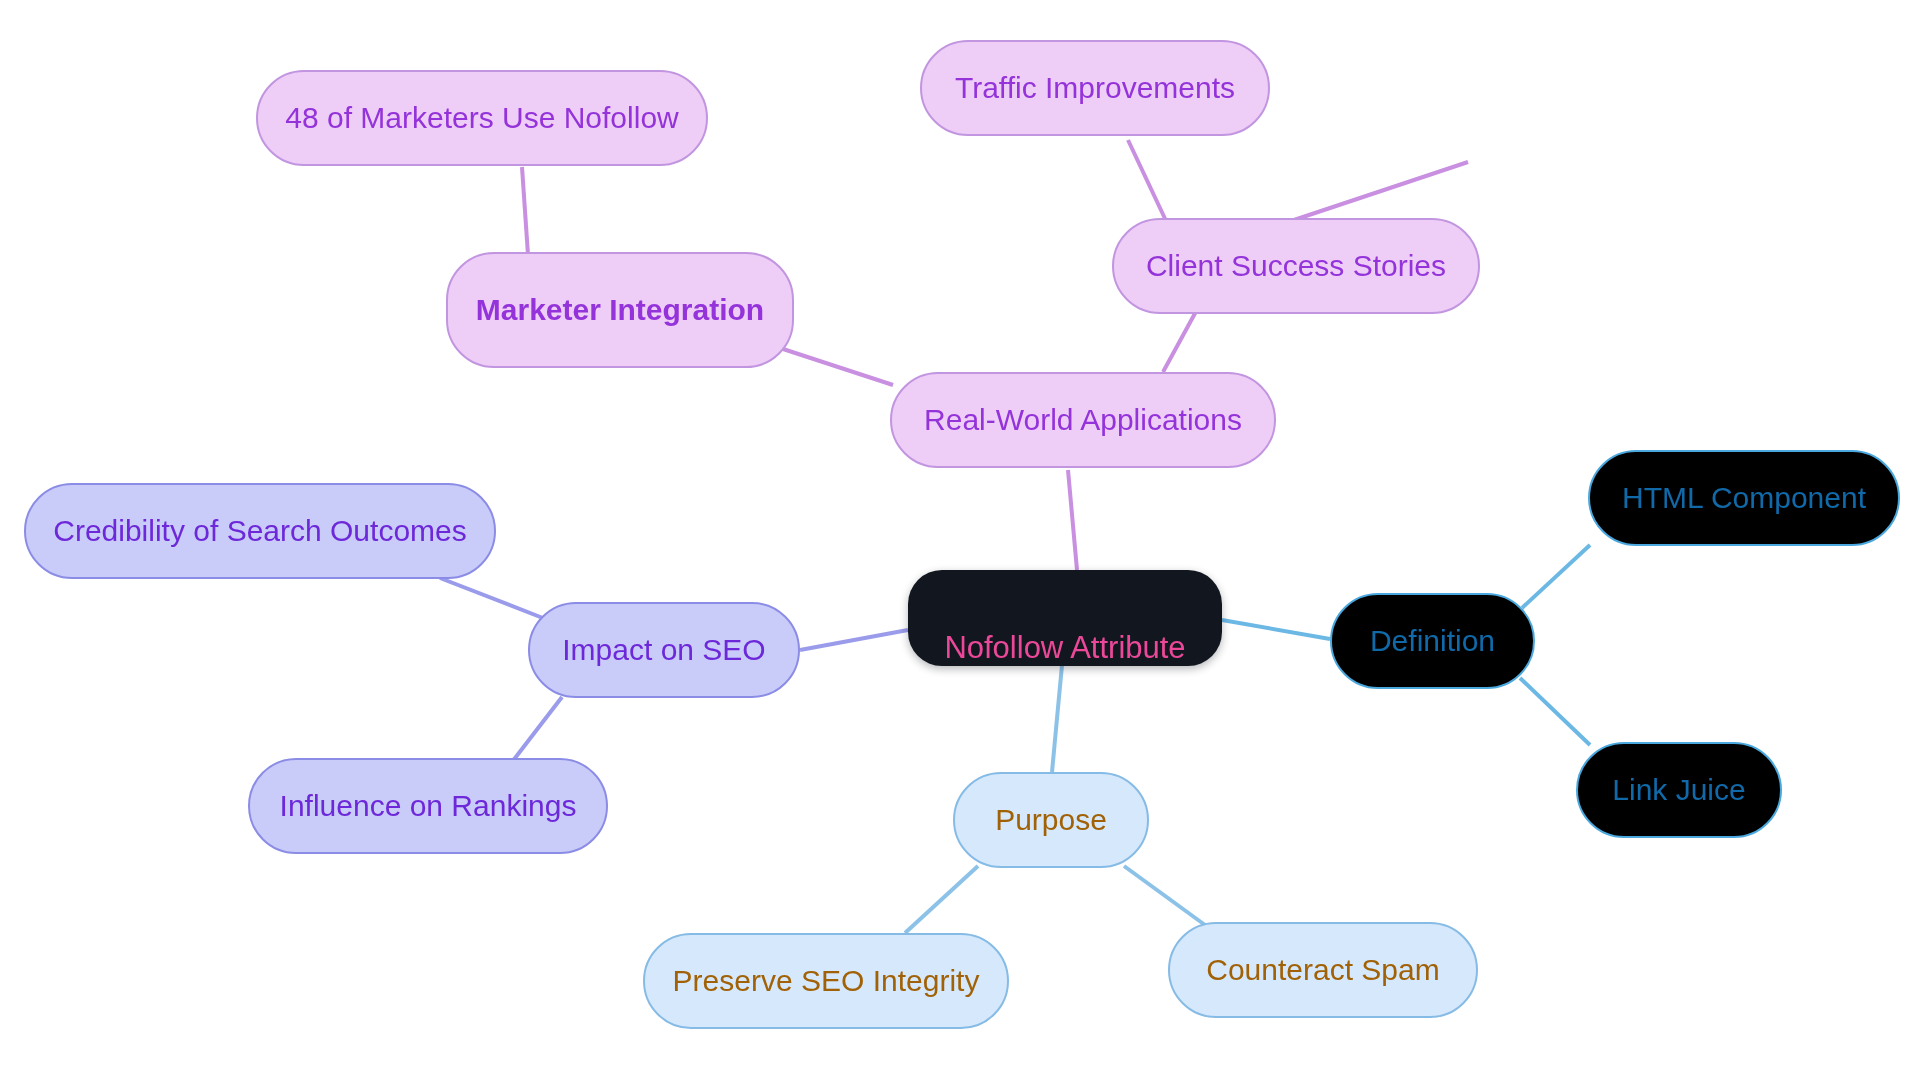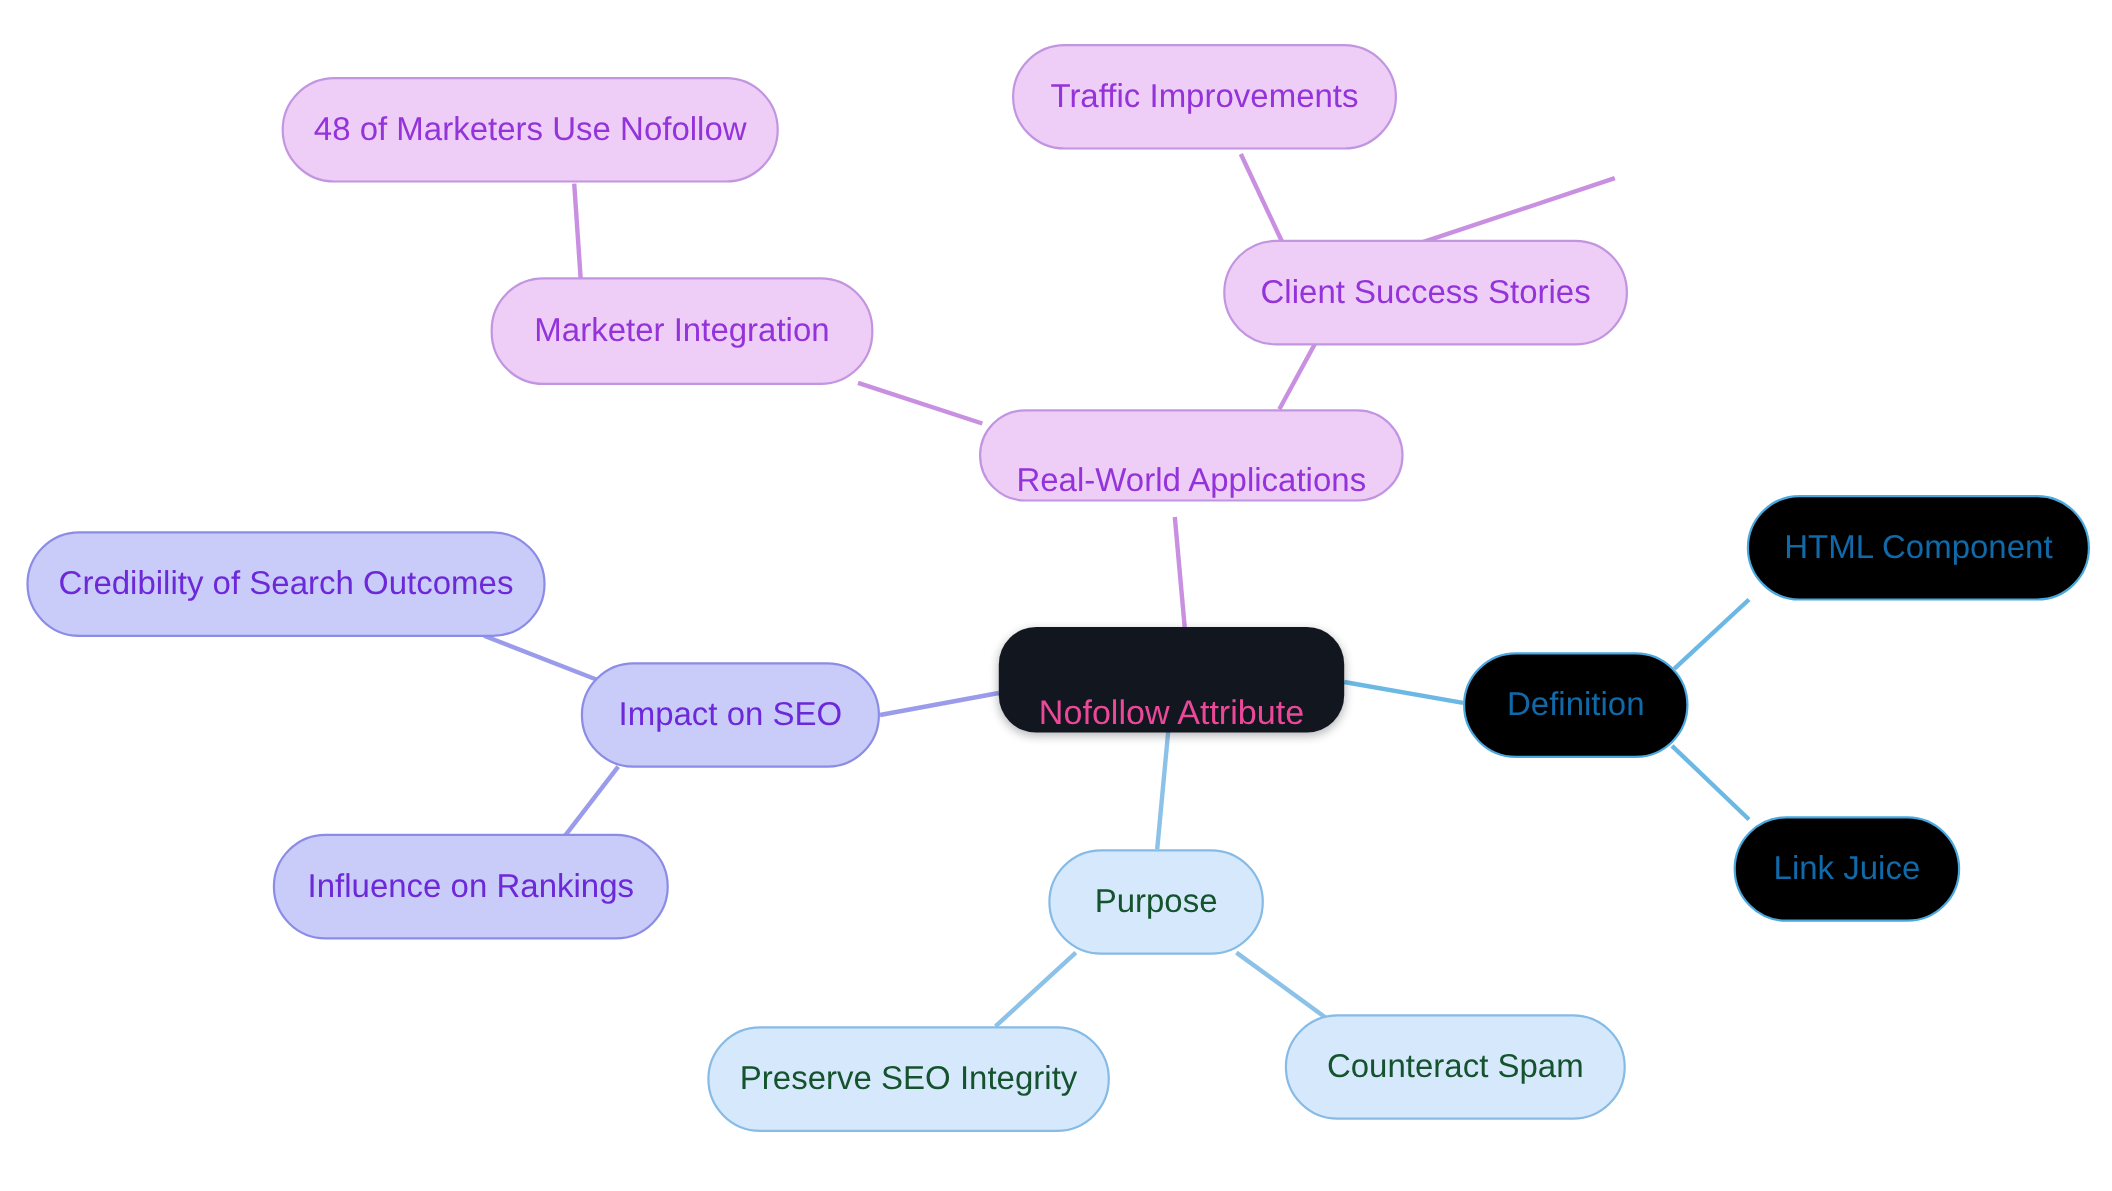--- a/index.html
+++ b/index.html
@@ -48,21 +48,21 @@
     border-radius: 48px;
     background: #000000;
     border-color: #4aa8de;
     color: #1069a8;
     font-size: 30px;
   }
   .node-paleblue {
     border-radius: 48px;
     background: #d6e8fb;
     border-color: #86bbe6;
-    color: #14532d;
+    color: #a16207;
     font-size: 30px;
   }
   .node-peri {
     border-radius: 48px;
     background: #c9cbf8;
     border-color: #8b8ce6;
     color: #6d28d9;
     font-size: 30px;
   }
   .node-purple {
@@ -144,25 +144,25 @@
   </div>
 
   <div class="node node-peri" style="left:24px; top:483px; width:472px; height:96px;">
     <span>Credibility of Search Outcomes</span>
   </div>
 
   <div class="node node-peri" style="left:248px; top:758px; width:360px; height:96px;">
     <span>Influence on Rankings</span>
   </div>
 
-  <div class="node node-purple" style="left:890px; top:372px; width:386px; height:84px;align-items:flex-end;">
+  <div class="node node-purple" style="left:890px; top:372px; width:386px; height:96px;">
     <span>Real-World Applications</span>
   </div>
 
-  <div class="node node-purple" style="left:446px; top:252px; width:348px; height:98px;">
+  <div class="node node-purple" style="left:446px; top:252px; width:348px; height:116px;font-weight:bold;">
     <span>Marketer Integration</span>
   </div>
 
   <div class="node node-purple" style="left:1112px; top:218px; width:368px; height:96px;">
     <span>Client Success Stories</span>
   </div>
 
   <div class="node node-purple" style="left:256px; top:70px; width:452px; height:96px;">
     <span>48 of Marketers Use Nofollow</span>
   </div>

